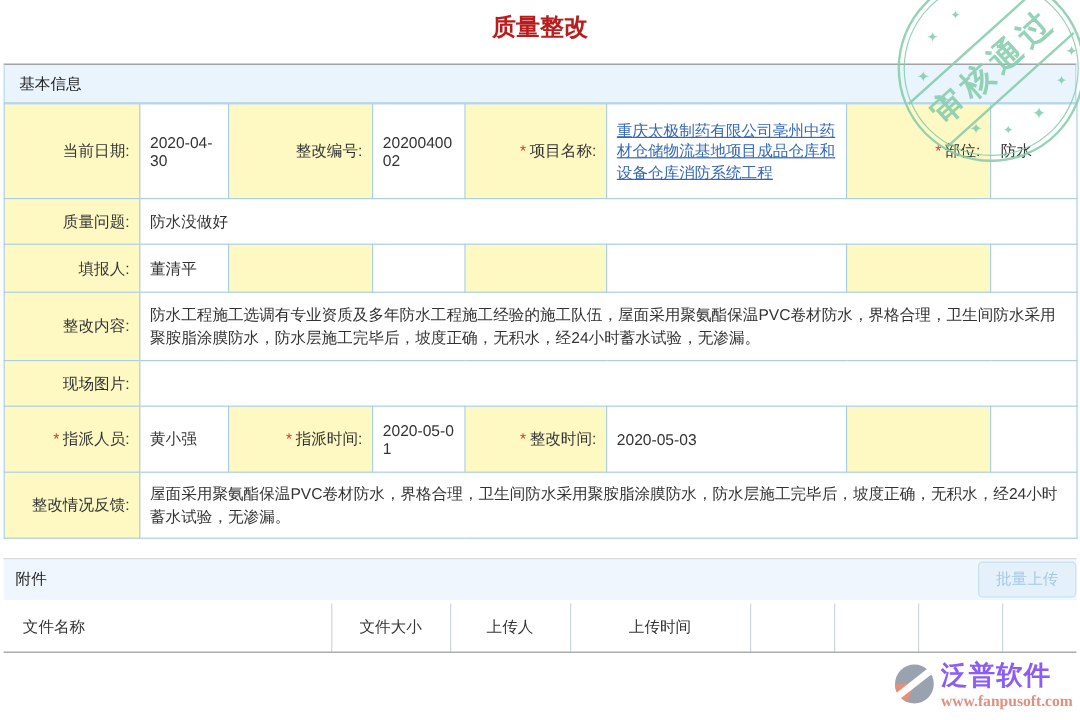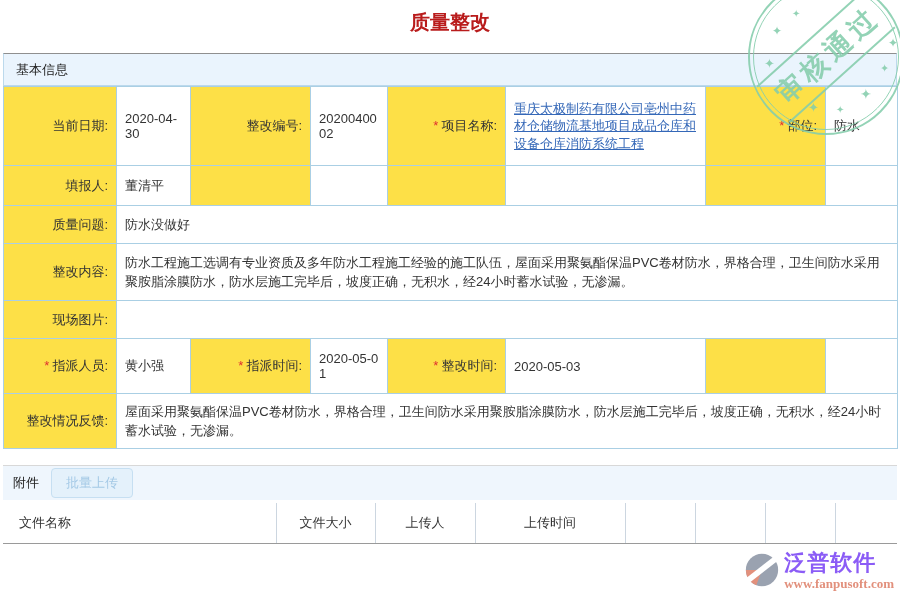--- a/index.html
+++ b/index.html
@@ -24,32 +24,32 @@
     display:flex; align-items:center; padding-left:12px;
     font-size:13px; color:#222;
   }
   table.form { width:894px; border-collapse:collapse; table-layout:fixed; }
   table.form td {
     border:1px solid #aacfe4;
     font-size:13px; color:#333;
     padding:3px 8px; vertical-align:middle;
     word-break:break-all;
   }
-  td.lbl { background:#fde047; text-align:right; padding-right:6px; }
+  td.lbl { background:#fef9c3; text-align:right; padding-right:6px; }
   td.val { background:#ffffff; text-align:left; }
   .req { color:#e03030; margin-right:3px; font-size:13px; }
   a.proj-link { color:#3568b8; text-decoration:underline; cursor:pointer; line-height:1.35; }
   .long-text { line-height:1.5; }
 
   
   .attach-section { position:absolute; top:465px; left:3px; width:894px; }
   .attach-bar {
     height:35px; background:#eff6fd; border-top:1px solid #d8d8d8;
     display:flex; align-items:center; gap:12px; padding-left:10px;
-    font-size:13px; color:#222;
+    font-size:13px; color:#222;justify-content:space-between;
   }
   .upload-btn {
     background:#e4f1fb; border:1px solid #c6dff2; color:#a4c9e6;
     border-radius:4px; font-size:13px; padding:5px 14px; cursor:pointer;
     font-family:Liberation Mono, monospace;
   }
   table.attach { width:894px; border-collapse:collapse; table-layout:fixed; margin-top:3px; }
   table.attach th {
     height:40px; background:#fff; font-weight:normal; font-size:13px; color:#333;
     border-right:1px solid #ccd6e0; border-bottom:1px solid #9a9a9a;
@@ -105,33 +105,33 @@
         <tr style="height:79px;">
       <td class="lbl"><span>当前日期:</span></td>
       <td class="val">2020-04-30</td>
       <td class="lbl"><span>整改编号:</span></td>
       <td class="val">2020040002</td>
       <td class="lbl"><span class="req">*</span><span>项目名称:</span></td>
       <td class="val"><a class="proj-link">重庆太极制药有限公司亳州中药材仓储物流基地项目成品仓库和设备仓库消防系统工程</a></td>
       <td class="lbl"><span class="req">*</span><span>部位:</span></td>
       <td class="val">防水</td>
     </tr>
+    <tr style="height:38px;">
+      <td class="lbl"><span>质量问题:</span></td>
+      <td class="val" colspan="7">防水没做好</td>
+    </tr>
     <tr style="height:40px;">
       <td class="lbl"><span>填报人:</span></td>
       <td class="val">董清平</td>
       <td class="lbl"></td>
       <td class="val"></td>
       <td class="lbl"></td>
       <td class="val"></td>
       <td class="lbl"></td>
       <td class="val"></td>
-    </tr>
-    <tr style="height:38px;">
-      <td class="lbl"><span>质量问题:</span></td>
-      <td class="val" colspan="7">防水没做好</td>
     </tr>
     <tr style="height:57px;">
       <td class="lbl"><span>整改内容:</span></td>
       <td class="val long-text" colspan="7">防水工程施工选调有专业资质及多年防水工程施工经验的施工队伍，屋面采用聚氨酯保温PVC卷材防水，界格合理，卫生间防水采用聚胺脂涂膜防水，防水层施工完毕后，坡度正确，无积水，经24小时蓄水试验，无渗漏。</td>
     </tr>
     <tr style="height:38px;">
       <td class="lbl"><span>现场图片:</span></td>
       <td class="val" colspan="7"></td>
     </tr>
     <tr style="height:55px;border-radius:12px;">

